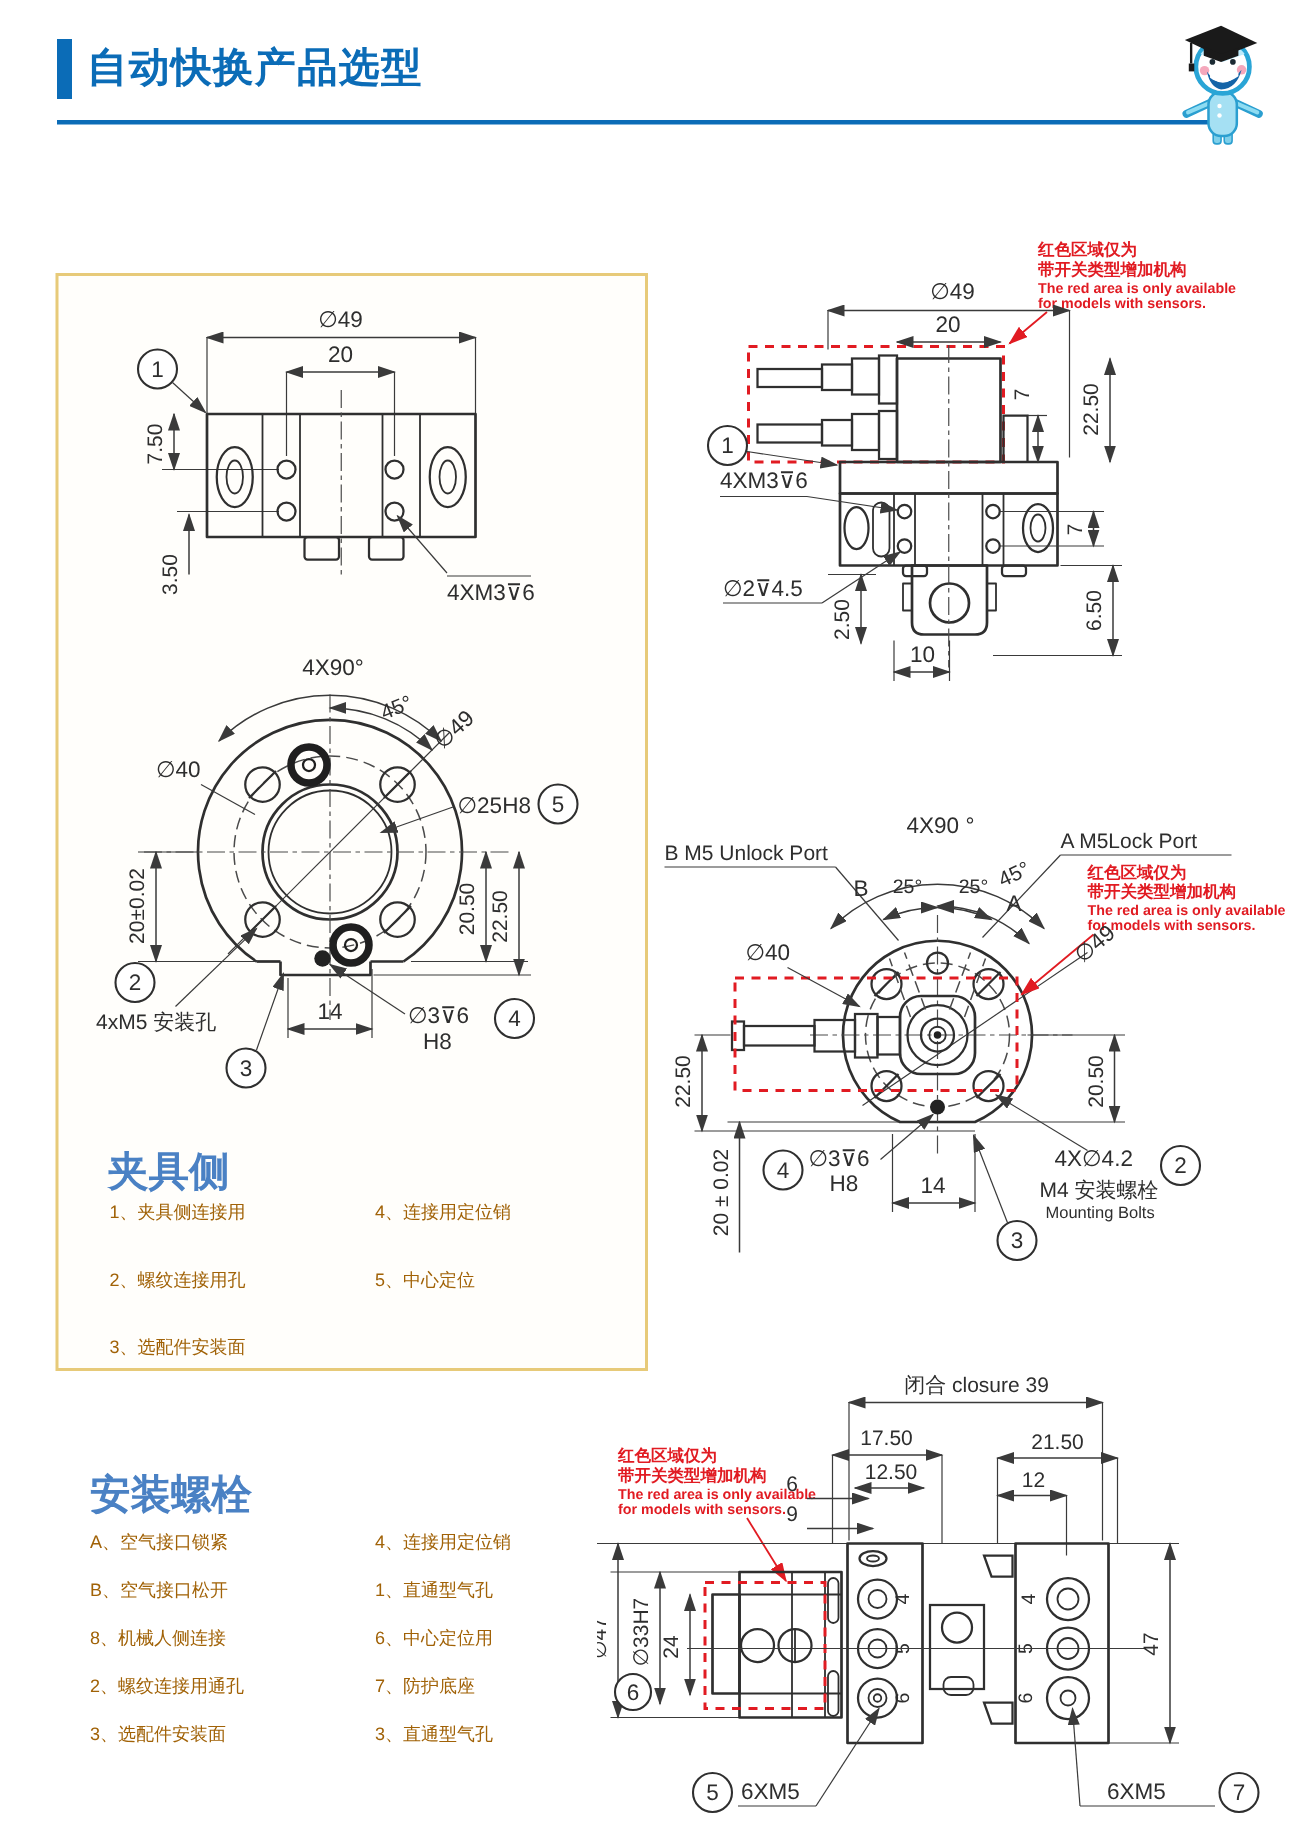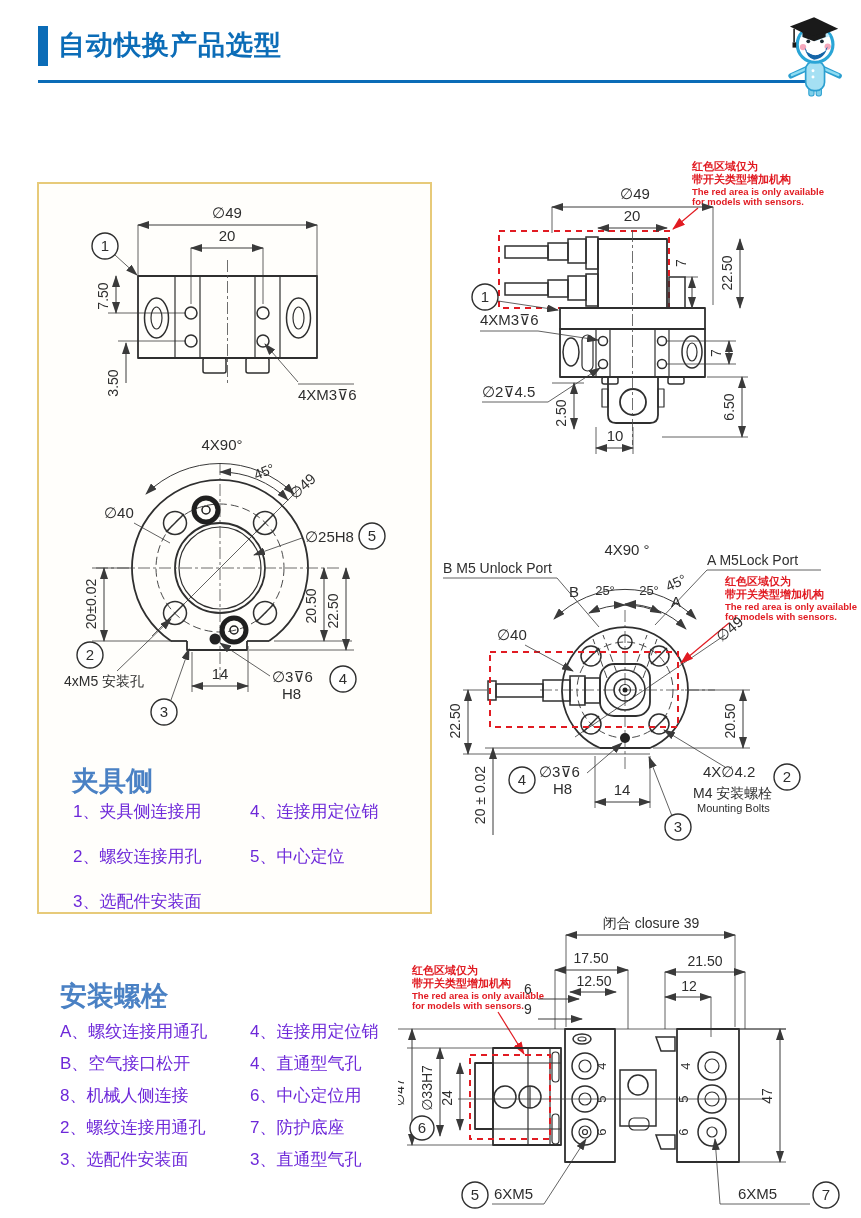--- a/index.html
+++ b/index.html
@@ -5,21 +5,21 @@
   html,body{margin:0;padding:0;background:#ffffff}
   #page{position:relative;width:861px;height:1218px;background:#fff;
         font-family:"Liberation Sans",sans-serif;overflow:hidden}
   .abs{position:absolute}
   #hbar{left:38px;top:26px;width:10px;height:40px;background:#0b6cb7}
   #htitle{left:58px;top:27px;font-size:27px;font-weight:bold;color:#0b6cb7;letter-spacing:1px}
   #hline{left:38px;top:80px;width:773px;height:3px;background:#0b6cb7}
   #model{left:72px;top:103px;font-size:33px;font-weight:bold;color:#3f3f3f;letter-spacing:.5px}
   #panel{left:37px;top:182px;width:391px;height:728px;border:2px solid #e7ca79;background:#fffefb}
   .legend-title{font-size:27px;font-weight:bold;color:#4a81c4}
-  .legend-item{font-size:17px;color:#6d28d9;white-space:nowrap}
+  .legend-item{font-size:12px;color:#a16207;white-space:nowrap}
   svg{font-family:"Liberation Sans",sans-serif}
   .ol{fill:none;stroke:#2f2f2f;stroke-width:1.8;stroke-linejoin:round}
   .ol2{fill:none;stroke:#2f2f2f;stroke-width:1.2;stroke-linejoin:round}
   .ol15{fill:none;stroke:#2f2f2f;stroke-width:1.5}
   .thin{fill:none;stroke:#3a3a3a;stroke-width:.8}
   .dim{fill:none;stroke:#3a3a3a;stroke-width:1}
   .cl{fill:none;stroke:#4a4a4a;stroke-width:.8;stroke-dasharray:12 3 3 3}
   .bc{fill:none;stroke:#4a4a4a;stroke-width:1;stroke-dasharray:8 4}
   .redbox{fill:none;stroke:#e11b22;stroke-width:2;stroke-dasharray:6 5}
   .redline{fill:none;stroke:#e11b22;stroke-width:1.2}
@@ -414,27 +414,27 @@
         <text y="5">2</text>
     </g>
     <g class="bal" transform="translate(243,312)">
       <circle r="13"></circle>
         <text y="5">3</text>
     </g>
     <line class="thin me" x1="237" y1="301" x2="214" y2="242"></line>
   </svg>
 
   <div class="abs legend-title" style="left:60px;top:978px">安装螺栓</div>
-  <div class="abs legend-item" style="left:60px;top:1020px">A、螺纹连接用通孔</div>
+  <div class="abs legend-item" style="left:60px;top:1020px">A、空气接口锁紧</div>
   <div class="abs legend-item" style="left:60px;top:1052px">B、空气接口松开</div>
   <div class="abs legend-item" style="left:60px;top:1084px">8、机械人侧连接</div>
   <div class="abs legend-item" style="left:60px;top:1116px">2、螺纹连接用通孔</div>
   <div class="abs legend-item" style="left:60px;top:1148px">3、选配件安装面</div>
   <div class="abs legend-item" style="left:250px;top:1020px">4、连接用定位销</div>
-  <div class="abs legend-item" style="left:250px;top:1052px">4、直通型气孔</div>
+  <div class="abs legend-item" style="left:250px;top:1052px">1、直通型气孔</div>
   <div class="abs legend-item" style="left:250px;top:1084px">6、中心定位用</div>
   <div class="abs legend-item" style="left:250px;top:1116px">7、防护底座</div>
   <div class="abs legend-item" style="left:250px;top:1148px">3、直通型气孔</div>
 
   <svg class="abs" style="left:398px;top:902px" width="463" height="316" viewBox="0 0 463 316">
     <g>
       <text class="rn1" x="14" y="72">红色区域仅为</text>
       <text class="rn1" x="14" y="85">带开关类型增加机构</text>
       <text class="rn2" x="14" y="97">The red area is only available</text>
       <text class="rn2" x="14" y="107">for models with sensors.</text>

